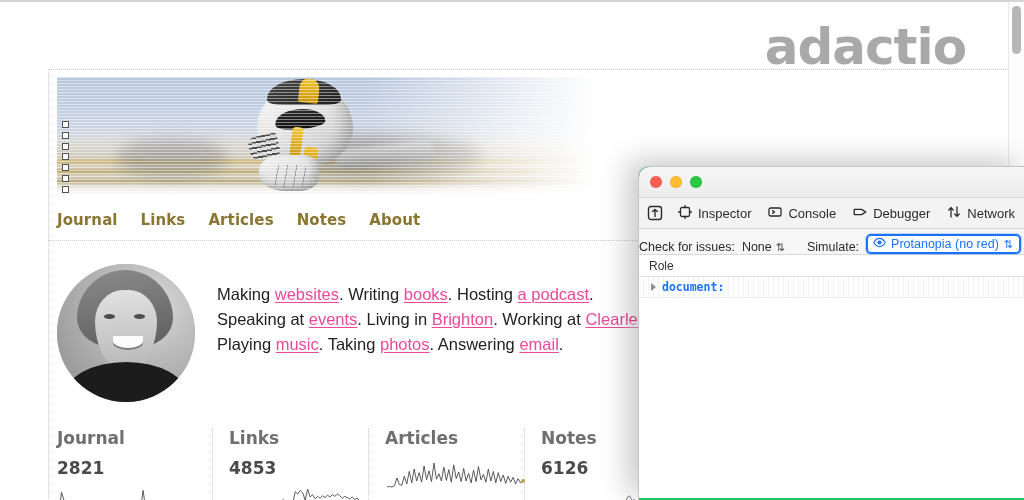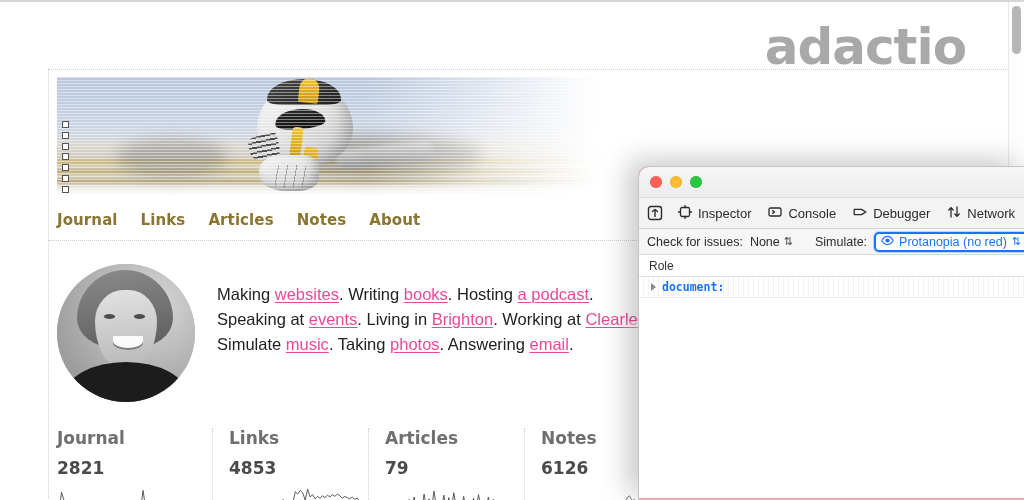--- a/index.html
+++ b/index.html
@@ -390,21 +390,21 @@
     background: linear-gradient(to right, rgba(255,255,255,0), #ffffff 70%);
     pointer-events: none;
     z-index: 5;
   }
 
   
   .inspector {
     position: absolute;
     left: 638px; top: 166px;
     width: 386px; height: 334px;
-    background: #fca5a5;
+    background: #22c55e;
     border-top-left-radius: 10px;
     border-top: 1px solid #c4c4c4;
     border-left: 1px solid #c4c4c4;
     box-shadow: -10px -6px 28px rgba(0,0,0,0.22);
     overflow: hidden;
     z-index: 20;
   }
   .titlebar {
     height: 30px;
     background: linear-gradient(#f6f6f6, #ececec);
@@ -445,22 +445,21 @@
     font-size: 13px;
     color: #2b2b2b;
     white-space: nowrap;
   }
 
   .subbar {
     height: 26px;
     background: #f6f6f6;
     border-bottom: 1px solid #d9d9d9;
     display: flex;
-    align-items: center;
-    padding-left: 8px;
+    align-items: flex-end;
     font-size: 12.5px;
     color: #2b2b2b;
     white-space: nowrap;
   }
   .subbar .label { margin-right: 7px; }
   .pop-plain {
     display: inline-flex; align-items: center; gap: 4px;
     margin-right: 2px;
   }
   .stepper {
@@ -582,21 +581,21 @@
           <div class="hair"></div>
           <div class="face"></div>
           <div class="eye-l"></div>
           <div class="eye-r"></div>
           <div class="smile"></div>
           <div class="shirt"></div>
         </div>
         <div class="profile-text">
           <p class="bio" id="bio-0"><span>Making </span><a href="#">websites</a><span>. Writing </span><a href="#">books</a><span>. Hosting </span><a href="#">a podcast</a><span>.</span></p>
           <p class="bio" id="bio-1"><span>Speaking at </span><a href="#">events</a><span>. Living in </span><a href="#">Brighton</a><span>. Working at </span><a href="#">Clearleft</a><span>.</span></p>
-          <p class="bio" id="bio-2"><span>Simulate </span><a href="#">music</a><span>. Taking </span><a href="#">photos</a><span>. Answering </span><a href="#">email</a><span>.</span></p>
+          <p class="bio" id="bio-2"><span>Playing </span><a href="#">music</a><span>. Taking </span><a href="#">photos</a><span>. Answering </span><a href="#">email</a><span>.</span></p>
         </div>
       </div>
 
       <div class="stats">
         <div class="stat">
           <h3>Journal</h3>
           <div class="count">2821</div>
           <svg class="spark" width="140" height="34" viewBox="0 0 140 34">
               <path d="M2.00 28.40 L4.47 6.20 L6.95 14.00 L9.42 20.00 L11.89 22.40 L14.36 23.00 L16.84 23.60 L19.31 24.20 L21.78 24.80 L24.25 25.40 L26.73 26.00 L29.20 26.30 L31.67 26.60 L34.15 25.40 L36.62 26.00 L39.09 26.60 L41.56 27.20 L44.04 27.50 L46.51 26.90 L48.98 27.20 L51.45 27.50 L53.93 27.80 L56.40 27.20 L58.87 26.60 L61.35 26.00 L63.82 24.80 L66.29 23.00 L68.76 24.20 L71.24 21.80 L73.71 23.00 L76.18 23.60 L78.65 24.20 L81.13 24.80 L83.60 23.00 L86.07 4.40 L88.55 21.80 L91.02 24.20 L93.49 24.80 L95.96 25.40 L98.44 24.20 L100.91 24.80 L103.38 25.40 L105.85 26.00 L108.33 24.80 L110.80 25.40 L113.27 26.00 L115.75 26.60 L118.22 26.00 L120.69 25.40 L123.16 26.00 L125.64 26.60 L128.11 27.20 L130.58 26.60 L133.05 26.90 L135.53 27.20 L138.00 27.50" fill="none" stroke="#4a4a4a" stroke-width="0.9" stroke-linejoin="round"></path>
               <circle cx="138.00" cy="27.50" r="2" fill="#c2a24a"></circle>
@@ -605,21 +604,20 @@
         <div class="stat">
           <h3>Links</h3>
           <div class="count">4853</div>
           <svg class="spark" width="140" height="34" viewBox="0 0 140 34">
               <path d="M2.00 29.60 L4.47 29.60 L6.95 29.60 L9.42 29.60 L11.89 29.60 L14.36 29.60 L16.84 29.60 L19.31 29.60 L21.78 29.60 L24.25 29.60 L26.73 29.60 L29.20 29.60 L31.67 29.60 L34.15 29.60 L36.62 23.00 L39.09 18.80 L41.56 20.60 L44.04 17.00 L46.51 19.40 L48.98 14.60 L51.45 17.60 L53.93 13.40 L56.40 15.80 L58.87 18.20 L61.35 14.60 L63.82 17.00 L66.29 5.60 L68.76 8.00 L71.24 4.40 L73.71 6.80 L76.18 14.00 L78.65 3.20 L81.13 11.00 L83.60 8.60 L86.07 12.80 L88.55 10.40 L91.02 12.20 L93.49 9.80 L95.96 11.60 L98.44 9.20 L100.91 11.00 L103.38 8.60 L105.85 10.40 L108.33 8.00 L110.80 9.80 L113.27 12.20 L115.75 10.40 L118.22 11.60 L120.69 12.80 L123.16 11.00 L125.64 13.40 L128.11 12.20 L130.58 14.60 L133.05 16.40 L135.53 18.80 L138.00 21.80" fill="none" stroke="#4a4a4a" stroke-width="0.9" stroke-linejoin="round"></path>
               <circle cx="138.00" cy="21.80" r="2" fill="#c2a24a"></circle>
             </svg>
         </div>
         <div class="stat">
           <h3>Articles</h3>
-          <div class="count">79</div>
           <svg class="spark" width="140" height="34" viewBox="0 0 140 34">
               <path d="M2.00 29.00 L4.47 28.40 L6.95 29.00 L9.42 27.80 L11.89 20.00 L14.36 26.60 L16.84 27.20 L19.31 18.20 L21.78 26.00 L24.25 13.40 L26.73 24.80 L29.20 11.00 L31.67 23.00 L34.15 14.60 L36.62 24.20 L39.09 8.00 L41.56 21.80 L44.04 12.80 L46.51 23.60 L48.98 5.00 L51.45 21.20 L53.93 15.80 L56.40 23.00 L58.87 9.20 L61.35 22.40 L63.82 11.60 L66.29 24.20 L68.76 6.80 L71.24 20.60 L73.71 14.00 L76.18 23.60 L78.65 10.40 L81.13 23.00 L83.60 15.20 L86.07 24.80 L88.55 12.20 L91.02 23.60 L93.49 8.60 L95.96 21.80 L98.44 16.40 L100.91 24.20 L103.38 11.00 L105.85 23.00 L108.33 13.40 L110.80 24.80 L113.27 14.60 L115.75 23.60 L118.22 17.00 L120.69 25.40 L123.16 18.20 L125.64 24.20 L128.11 19.40 L130.58 26.00 L133.05 20.60 L135.53 24.80 L138.00 23.00" fill="none" stroke="#4a4a4a" stroke-width="0.9" stroke-linejoin="round"></path>
               <circle cx="138.00" cy="23.00" r="2" fill="#c2a24a"></circle>
             </svg>
         </div>
         <div class="stat">
           <h3>Notes</h3>
           <div class="count">6126</div>
           <svg class="spark" width="140" height="34" viewBox="0 0 140 34">
               <path d="M2.00 30.80 L4.47 30.80 L6.95 30.80 L9.42 30.80 L11.89 30.80 L14.36 30.80 L16.84 30.80 L19.31 30.80 L21.78 30.80 L24.25 30.80 L26.73 30.80 L29.20 30.80 L31.67 30.80 L34.15 30.80 L36.62 30.80 L39.09 30.80 L41.56 30.80 L44.04 30.80 L46.51 30.80 L48.98 30.80 L51.45 30.80 L53.93 30.80 L56.40 30.80 L58.87 30.80 L61.35 30.80 L63.82 30.80 L66.29 30.80 L68.76 30.80 L71.24 30.80 L73.71 30.80 L76.18 30.80 L78.65 30.80 L81.13 30.80 L83.60 30.80 L86.07 11.60 L88.55 9.80 L91.02 14.60 L93.49 13.40 L95.96 17.00 L98.44 12.20 L100.91 15.80 L103.38 14.00 L105.85 17.60 L108.33 12.80 L110.80 16.40 L113.27 14.60 L115.75 18.20 L118.22 13.40 L120.69 17.00 L123.16 15.20 L125.64 18.80 L128.11 14.00 L130.58 17.60 L133.05 15.80 L135.53 19.40 L138.00 17.00" fill="none" stroke="#4a4a4a" stroke-width="0.9" stroke-linejoin="round"></path>

